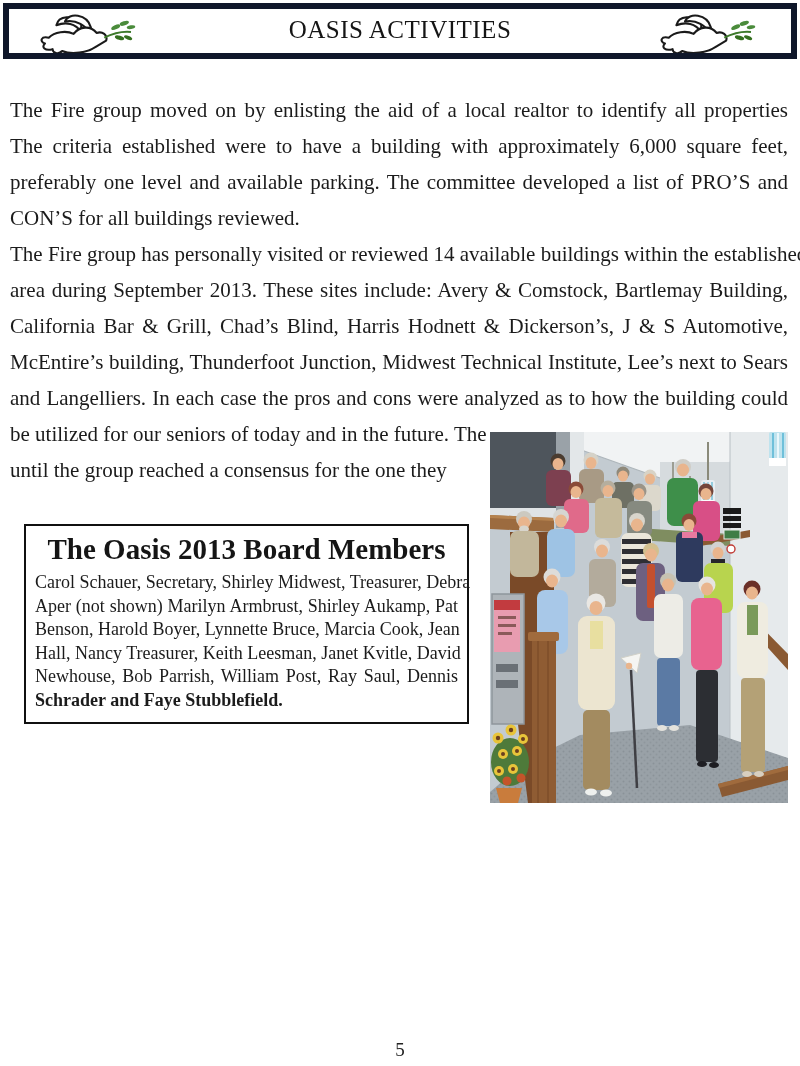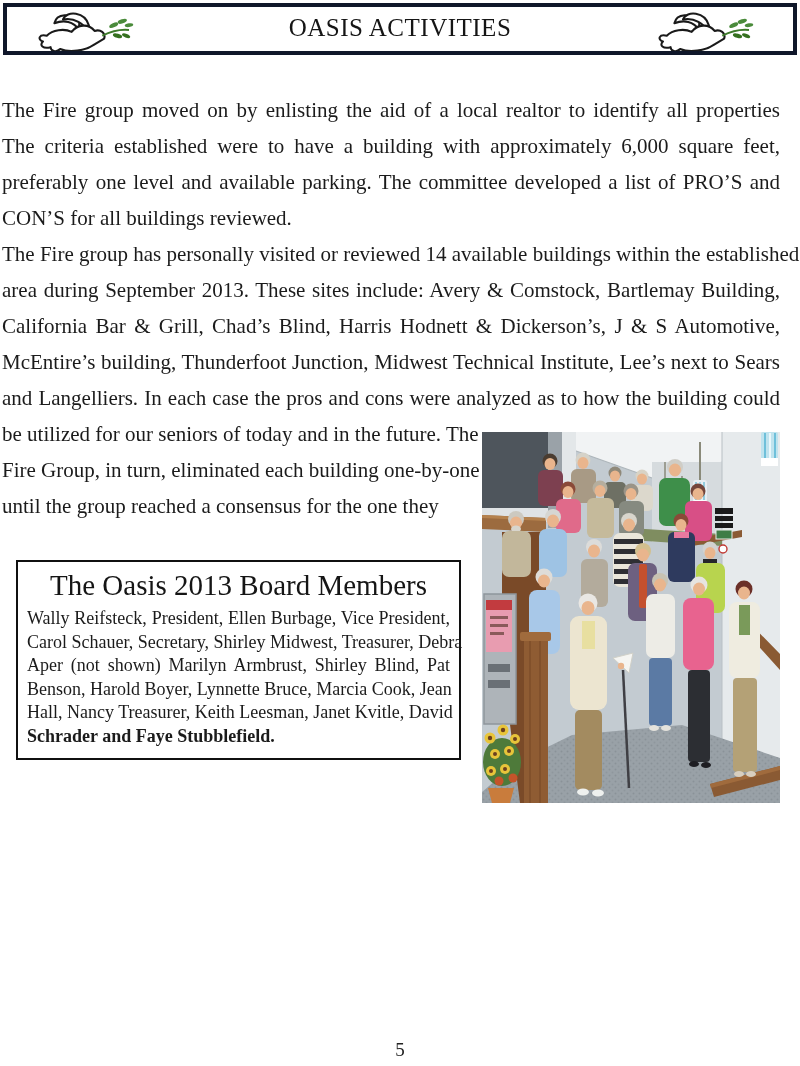--- a/index.html
+++ b/index.html
@@ -1,38 +1,38 @@
 <!DOCTYPE html>
 <html><head>
 <meta charset="utf-8">
 <style>
   html,body{margin:0;padding:0;background:#ffffff;}
   .page{
     position:relative;width:800px;height:1066px;margin:0 auto;background:#ffffff;
     font-family:"Liberation Serif",serif;color:#1b1b1b;overflow:hidden;
   }
   
-  .header{position:absolute;left:3px;top:3px;right:3px;height:44px;border:4px solid #0f172a;background:#fff;}
+  .header{position:absolute;left:3px;top:3px;right:3px;height:44px;border:6px solid #0f172a;background:#fff;}
   .header-title{position:absolute;left:0;right:0;top:7px;margin:0;text-align:center;
     font-size:25px;font-weight:normal;letter-spacing:.5px;color:#151515;}
   .dove{position:absolute;top:0;width:100px;height:44px;}
   .dove-left{left:28px;}
   .dove-right{left:648px;}
   
-  .content{position:absolute;left:2px;top:92px;width:778px;}
+  .content{position:absolute;left:10px;top:92px;width:778px;}
   .tline{font-size:21px;line-height:36px;height:36px;white-space:nowrap;
     text-align:justify;text-align-last:justify;}
   .line-list:not(.keep-justify) .tline:last-child{text-align-last:left;}
   
   .photo-float{float:right;width:298px;height:371px;margin:16px 0 10px 14px;padding:0;}
   .photo-float svg{display:block;width:298px;height:371px;}
   
   .board-box{box-sizing:border-box;width:445px;border:2px solid #101010;
     margin:36px 0 0 14px;padding:5px 9px 10px 9px;background:#fff;}
-  .board-title{margin:1px 0 5px;text-align:center;font-size:29px;line-height:34px;font-weight:normal;color:#151515;}
+  .board-title{margin:1px 0 5px;text-align:center;font-size:29px;line-height:34px;font-weight:bold;color:#151515;}
   .board-line{font-size:18px;line-height:23.5px;height:23.5px;white-space:nowrap;
     text-align:justify;text-align-last:justify;}
   .board-lines .board-line:last-child{text-align-last:left;font-weight:bold;}
   
   .footer{position:absolute;left:0;right:0;top:1039px;text-align:center;font-size:19px;color:#222;}
 </style>
 </head>
 <body>
 
 <div class="page">
@@ -285,32 +285,31 @@
             <circle cx="23" cy="337" r="2" fill="#6b3f1f"></circle>
           <circle cx="17" cy="349" r="4.5" fill="#c4542a"></circle>
             <circle cx="31" cy="346" r="4.5" fill="#c4542a"></circle>
           <polygon points="6,356 32,356 28,371 10,371" fill="#c97c3c"></polygon>
         </g>
       </svg>
     </figure>
 
     <div class="line-list">
         <div class="tline">be utilized for our seniors of today and in the future.  The</div>
-        <div class="tline">Fire Group, in turn, eliminated each building one-by-one</div>
         <div class="tline">until the group reached a consensus for the one they</div>
       </div>
 
     <section class="board-box">
       <h2 class="board-title">The Oasis 2013 Board Members</h2>
       <div class="board-lines">
-          <div class="board-line">Wally Reifsteck, President, Ellen Burbage, Vice President,</div>
           <div class="board-line">Carol Schauer, Secretary, Shirley Midwest, Treasurer, Debra</div>
-          <div class="board-line">Aper (not shown) Marilyn Armbrust, Shirley Blind, Pat</div>
+          <div class="board-line">Aper (not shown) Marilyn Armbrust, Shirley Aukamp, Pat</div>
           <div class="board-line">Benson, Harold Boyer, Lynnette Bruce, Marcia Cook, Jean</div>
           <div class="board-line">Hall, Nancy Treasurer, Keith Leesman, Janet Kvitle, David</div>
+          <div class="board-line">Newhouse, Bob Parrish, William Post, Ray Saul, Dennis</div>
           <div class="board-line">Schrader and Faye Stubblefield.</div>
         </div>
     </section>
 
   </main>
 
   <footer class="footer">
     <span>5</span>
   </footer>
 

